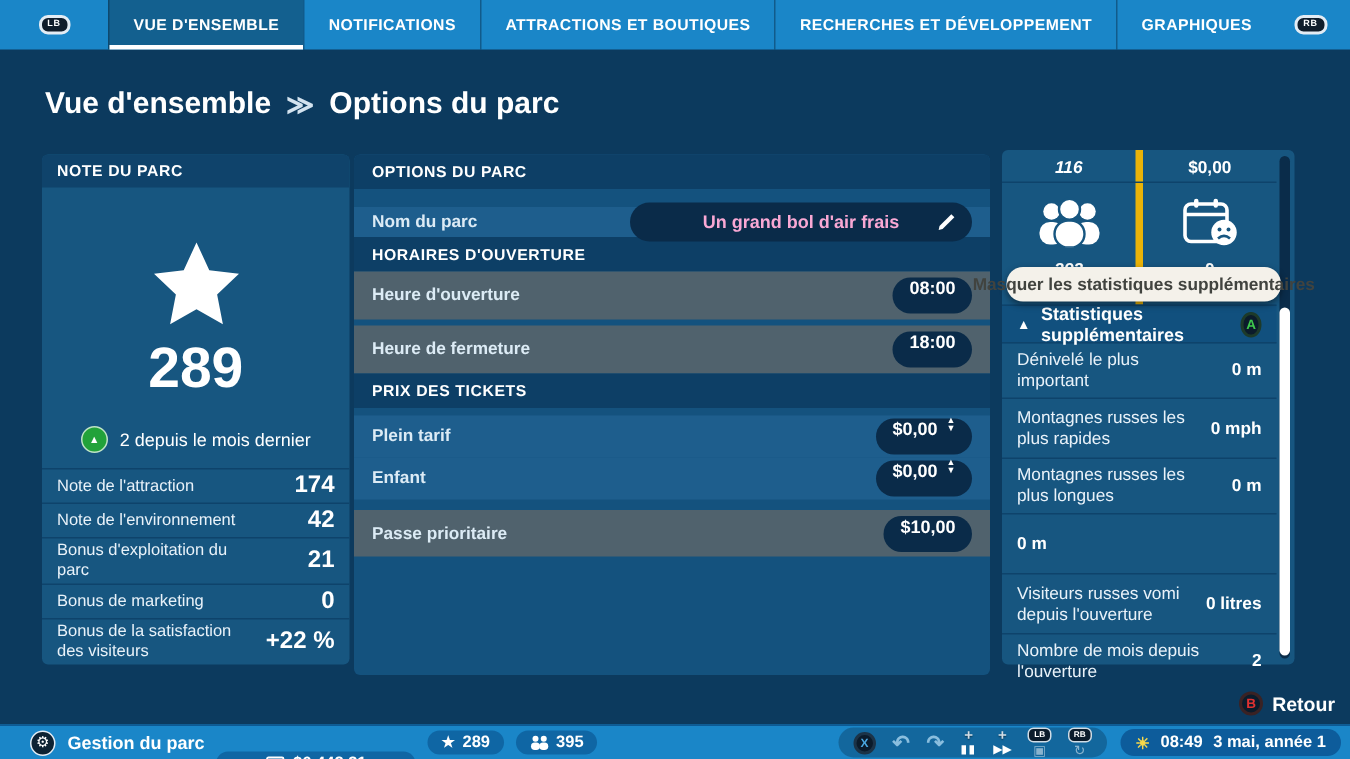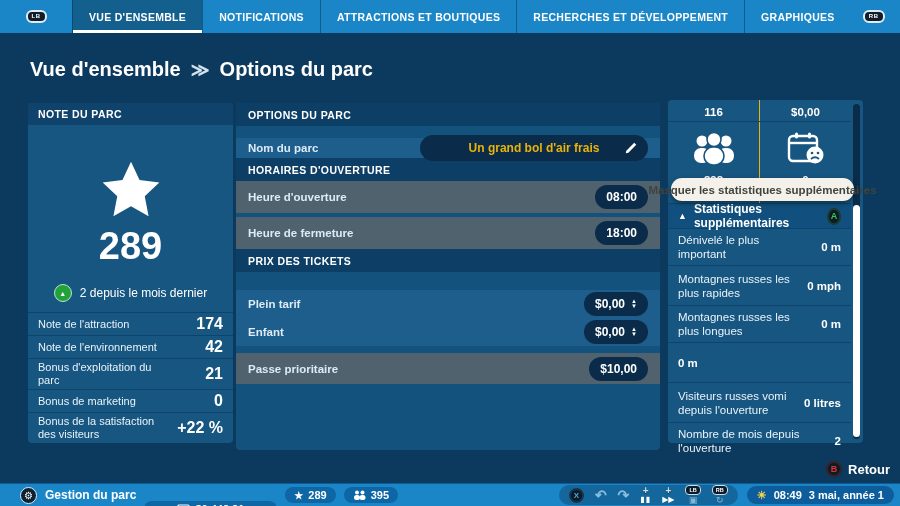--- a/index.html
+++ b/index.html
@@ -15,21 +15,21 @@
   .tab:last-of-type { border-right:1px solid rgba(8,48,78,.5); }
   .tab.active { background:#13608f; }
   .tab.active::after { content:""; position:absolute; left:0; right:0; bottom:0; height:3px; background:#fff; }
 
   
   .breadcrumb { position:absolute; top:58px; left:30px; display:flex; align-items:center; gap:10px; color:#fff; font-size:20px; font-weight:bold; }
   .breadcrumb .sep { color:#d4e3ef; font-size:18px; }
 
   
   .phead { height:22px; background:#0f436b; display:flex; align-items:center; padding:0 10px; font-size:10.5px; font-weight:bold; color:#fff; letter-spacing:.4px; }
-  .vpill { height:24px; background:#0a2b49; border-radius:12px; display:flex; align-items:center; justify-content:center; padding:0 11px; font-weight:bold; font-size:12px; color:#fff; gap:6px; cursor:pointer; }
+  .vpill { height:24px; background:#0a2b49; border-radius:12px; display:flex; align-items:flex-start; justify-content:center; padding:0 11px; font-weight:bold; font-size:12px; color:#fff; gap:6px; cursor:pointer; }
   .spinner { display:flex; flex-direction:column; font-size:6px; line-height:5px; color:#fff; }
 
   
   .panel-rating { position:absolute; left:28px; top:103px; width:205px; height:340px; background:#175680; border-radius:4px; overflow:hidden; display:flex; flex-direction:column; }
   .rating-hero { flex:1; display:flex; flex-direction:column; align-items:center; }
   .rating-hero svg { margin-top:32px; }
   .rating-value { font-size:38px; font-weight:bold; color:#fff; margin-top:2px; }
   .trend { display:flex; align-items:center; gap:8px; margin-top:16px; }
   .trend-circle { width:18px; height:18px; border-radius:50%; background:#22a23a; border:1px solid #bfe3c6; color:#fff; font-size:7px; display:flex; align-items:center; justify-content:center; }
   .trend-text { font-size:12px; font-weight:normal; color:#fff; }
@@ -42,36 +42,36 @@
   .panel-options { position:absolute; left:236px; top:103px; width:424px; height:347px; background:#14527e; border-radius:4px; overflow:hidden; }
   .mhead { height:23px; background:#0d3f66; display:flex; align-items:center; padding:0 12px; font-size:10.5px; font-weight:bold; color:#fff; letter-spacing:.4px; }
   .mrow { display:flex; align-items:center; justify-content:space-between; padding:0 12px; font-size:11.5px; color:#eaf2f8; }
   .mrow .rlbl { font-weight:bold; color:#dcebf5; }
   .mrow.stripe { background:#1e5e8d; }
   .mrow.disabled { background:#50626d; }
   .row-state { height:32px; }
   .row-name { height:20px; margin-top:12px; }
   .row-hour { height:32px; }
   .row-hour + .row-hour { margin-top:4px; }
-  .row-ticket1 { height:28px; margin-top:18px; }
+  .row-ticket1 { height:28px; margin-top:5px; }
   .row-ticket2 { height:28px; margin-top:0; }
   .row-ticket3 { height:31px; margin-top:7px; }
 
   .toggle { width:58px; height:28px; background:#0a2b49; border-radius:14px; display:flex; align-items:center; justify-content:space-between; padding:0 3px; cursor:pointer; }
   .tog-red { width:21px; height:21px; border-radius:50%; background:#bf1b22; }
   .tog-green { width:23px; height:23px; border-radius:50%; background:#27a33d; border:1px solid #bfe3c6; color:#fff; font-size:12px; font-weight:bold; display:flex; align-items:center; justify-content:center; }
-  .name-pill { width:228px; height:26px; background:#0a2b49; border-radius:13px; display:flex; align-items:center; justify-content:center; color:#eab308; font-weight:bold; font-size:12px; position:relative; cursor:text; }
+  .name-pill { width:228px; height:26px; background:#0a2b49; border-radius:13px; display:flex; align-items:center; justify-content:center; color:#f9a8d4; font-weight:bold; font-size:12px; position:relative; cursor:text; }
   .name-pill .pencil { position:absolute; right:10px; top:6px; }
 
   
   .panel-stats { position:absolute; left:668px; top:100px; width:195px; height:343px; background:#175680; border-radius:4px; }
   .stats-inner { margin-right:12px; }
   .grid-top { display:flex; height:22px; border-bottom:1px solid #0e436b; }
   .gcell { flex:1; display:flex; align-items:flex-end; justify-content:center; font-weight:bold; font-size:11.5px; color:#fff; padding-bottom:3px; }
-  .gcell.first, .icon-cell.first, .ncell.first { border-right:1px solid #eab308; }
+  .gcell.first, .icon-cell.first, .ncell.first { border-right:5px solid #eab308;font-style:italic; }
   .grid-icons { display:flex; height:52px; }
   .icon-cell { flex:1; display:flex; align-items:center; justify-content:center; }
   .grid-nums { display:flex; height:29px; overflow:hidden; }
   .ncell { flex:1; display:flex; align-items:flex-start; justify-content:center; font-weight:bold; font-size:11.5px; line-height:11px; color:#fff; padding-top:1px; }
   .tooltip { position:absolute; left:3px; right:9px; top:78px; height:23px; background:#f4f1ea; border-radius:11px; display:flex; align-items:center; justify-content:center; font-size:11.5px; font-weight:bold; color:#41433f; box-shadow:0 2px 5px rgba(0,0,0,.45); z-index:5; white-space:nowrap; }
   .stats-head { display:flex; align-items:center; gap:7px; padding:0 10px; height:26px; background:#11507e; border-top:1px solid #0e436b; border-bottom:1px solid #0e436b; color:#fff; cursor:pointer; }
   .stats-head .caret { font-size:9px; }
   .stats-head .shlbl { font-size:12px; font-weight:bold; }
   .abadge { margin-left:auto; width:17px; height:17px; border-radius:50%; background:#0b1b2b; border:2px solid #1d3a2a; color:#3ec84d; font-size:9px; font-weight:bold; display:flex; align-items:center; justify-content:center; }
   .xrow { display:flex; align-items:center; justify-content:space-between; gap:6px; padding:4px 10px; border-bottom:1px solid #0e436b; font-size:11.5px; color:#e9f2f9; }

